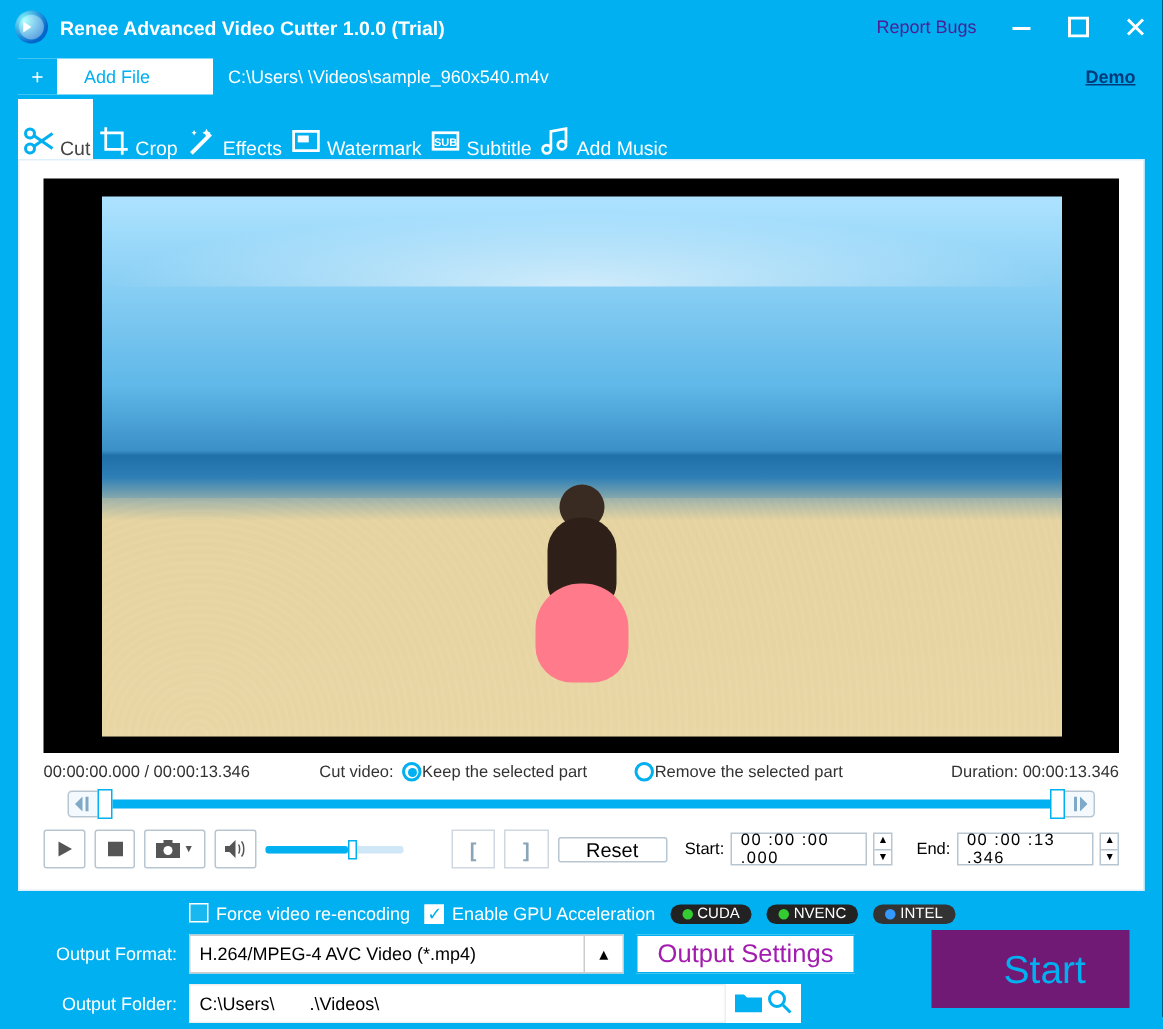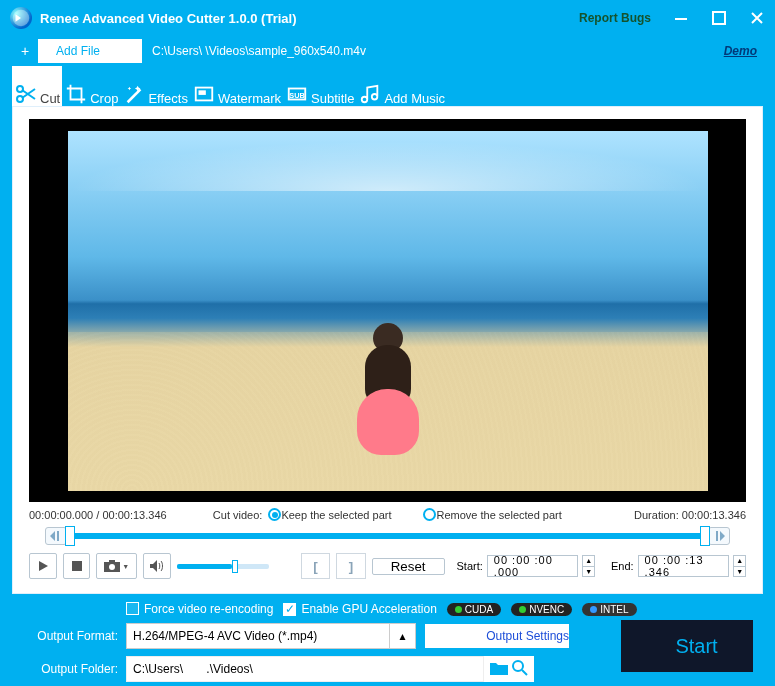--- a/index.html
+++ b/index.html
@@ -1,28 +1,28 @@
 <!DOCTYPE html>
 <html><head>
 <meta charset="utf-8">
 <style>
 * { box-sizing: border-box; margin: 0; padding: 0; font-family: "Segoe UI", Arial, sans-serif; }
 body { width: 775px; height: 686px; background: #00b0f0; overflow: hidden; font-size: 12px; }
 .titlebar { height: 36px; display: flex; align-items: center; padding: 0 10px; color: #fff; }
 .app-logo { width: 22px; height: 22px; border-radius: 50%; background: radial-gradient(circle at 30% 30%, #8ff 0%, #06c 70%); margin-right: 8px; display: flex; align-items: center; justify-content: center; }
 .app-title { font-weight: bold; font-size: 13px; flex: 1; }
 .title-actions { display: flex; align-items: center; gap: 22px; }
-.title-link { color: #14532d; font-weight: bold; cursor: pointer; }
+.title-link { color: #4c1d95; font-weight: normal; cursor: pointer; }
 .win-btn { width: 16px; height: 16px; display: flex; align-items: center; justify-content: center; cursor: pointer; }
 .win-btn svg { width: 14px; height: 14px; }
 .topbar { height: 30px; display: flex; align-items: center; padding: 0 12px; gap: 10px; }
 .add-file-btn { background: #fff; color: #00b0f0; border: none; height: 24px; width: 130px; display: flex; align-items: center; cursor: pointer; font-size: 12px; }
 .add-file-btn .plus { background: #00b0f0; color: #fff; width: 26px; height: 24px; display: flex; align-items: center; justify-content: center; font-size: 14px; margin-right: 18px; }
 .filepath { color: #fff; flex: 1; }
-.demo-link { color: #003a7a; font-weight: bold; text-decoration: underline; cursor: pointer; margin-right: 6px; font-style: italic; }
+.demo-link { color: #003a7a; font-weight: bold; text-decoration: underline; cursor: pointer; margin-right: 6px; }
 .tabs { height: 40px; display: flex; align-items: stretch; padding-left: 12px; }
 .tab { display: flex; align-items: flex-end; gap: 2px; padding: 0 2px; color: #fff; cursor: pointer; font-size: 13px; }
 .tab.active { background: #fff; color: #444; }
 .tab .ticon { width: 24px; height: 24px; display: flex; align-items: center; justify-content: center; }
 .workarea { background: #fff; margin: 0 12px; padding: 12px 16px 8px 16px; height: 488px; display: flex; flex-direction: column; border: 1px solid #dfeffb; }
 .video-pane { flex: 1; background: #000; display: flex; align-items: center; justify-content: center; position: relative; margin: 0 auto; width: 100%; }
 .video-frame { width: 640px; height: 360px; background: linear-gradient(to bottom, #aee3ff 0%, #5fb8e8 35%, #3b90c8 47%, #1f6fa8 48%, #2d7fb6 52%, #e6d4a2 60%, #ead9a8 100%); position: relative; overflow: hidden; }
 .horizon-clouds { position:absolute; top:10px; left:0; right:0; height:50px; background: radial-gradient(ellipse at 50% 100%, rgba(255,255,255,0.6) 0%, rgba(255,255,255,0) 70%); }
 .person { position: absolute; bottom: 28px; left: 50%; transform: translateX(-50%); width: 72px; height: 140px; }
 .person .head { width: 30px; height: 30px; border-radius: 50%; background: #3a2b22; margin: 0 auto; }
@@ -60,22 +60,22 @@
 .chk { width: 13px; height: 13px; border: 1px solid #fff; display: inline-flex; align-items: center; justify-content: center; background: rgba(255,255,255,0.1); }
 .chk.checked { background: #fff; color: #00b0f0; }
 .badge { background: #222; color: #fff; border-radius: 9px; padding: 1px 8px; font-size: 10px; display: inline-flex; align-items: center; gap: 3px; }
 .badge .dot-g { width:7px;height:7px;background:#3c3;border-radius:50%; }
 .badge.intel { background:#333; }
 .form-row { display: flex; align-items: center; gap: 8px; }
 .form-label { color: #fff; width: 104px; text-align: right; }
 .combo { flex: 0 0 290px; display: flex; height: 26px; }
 .combo input { flex: 1; border: 1px solid #ccc; padding: 0 6px; font-size: 12px; height: 26px; background: #fff; }
 .combo .arrow { width: 26px; border: 1px solid #ccc; border-left: none; background: #fff; display: flex; align-items: center; justify-content: center; cursor: pointer; }
-.settings-btn { height: 26px; width: 146px; background: #fff; color: #1d4ed8; border: 1px solid #00b0f0; cursor: pointer; font-size: 12px; text-align: right; }
-.start-btn { position: absolute; right: 22px; bottom: 14px; width: 132px; height: 52px; background: #0f172a; color: #00b0f0; border: none; font-size: 20px; cursor: pointer; padding-left: 19px; }
+.settings-btn { height: 26px; width: 146px; background: #fff; color: #a21caf; border: 1px solid #00b0f0; cursor: pointer; font-size: 17px; }
+.start-btn { position: absolute; right: 22px; bottom: 14px; width: 132px; height: 52px; background: #701a75; color: #00b0f0; border: none; font-size: 26px; cursor: pointer; padding-left: 19px; }
 .folder-input { flex: 0 0 408px; height: 26px; display: flex; background: #fff; }
 .folder-input input { flex: 1; border: 1px solid #eee; padding: 0 6px; font-size: 12px; }
 .folder-actions { display: flex; align-items: center; gap: 4px; padding: 0 6px; }
 .rel-root { position: relative; }
 </style>
 </head>
 <body class="rel-root">
 
 <div class="titlebar">
   <div class="app-logo">

